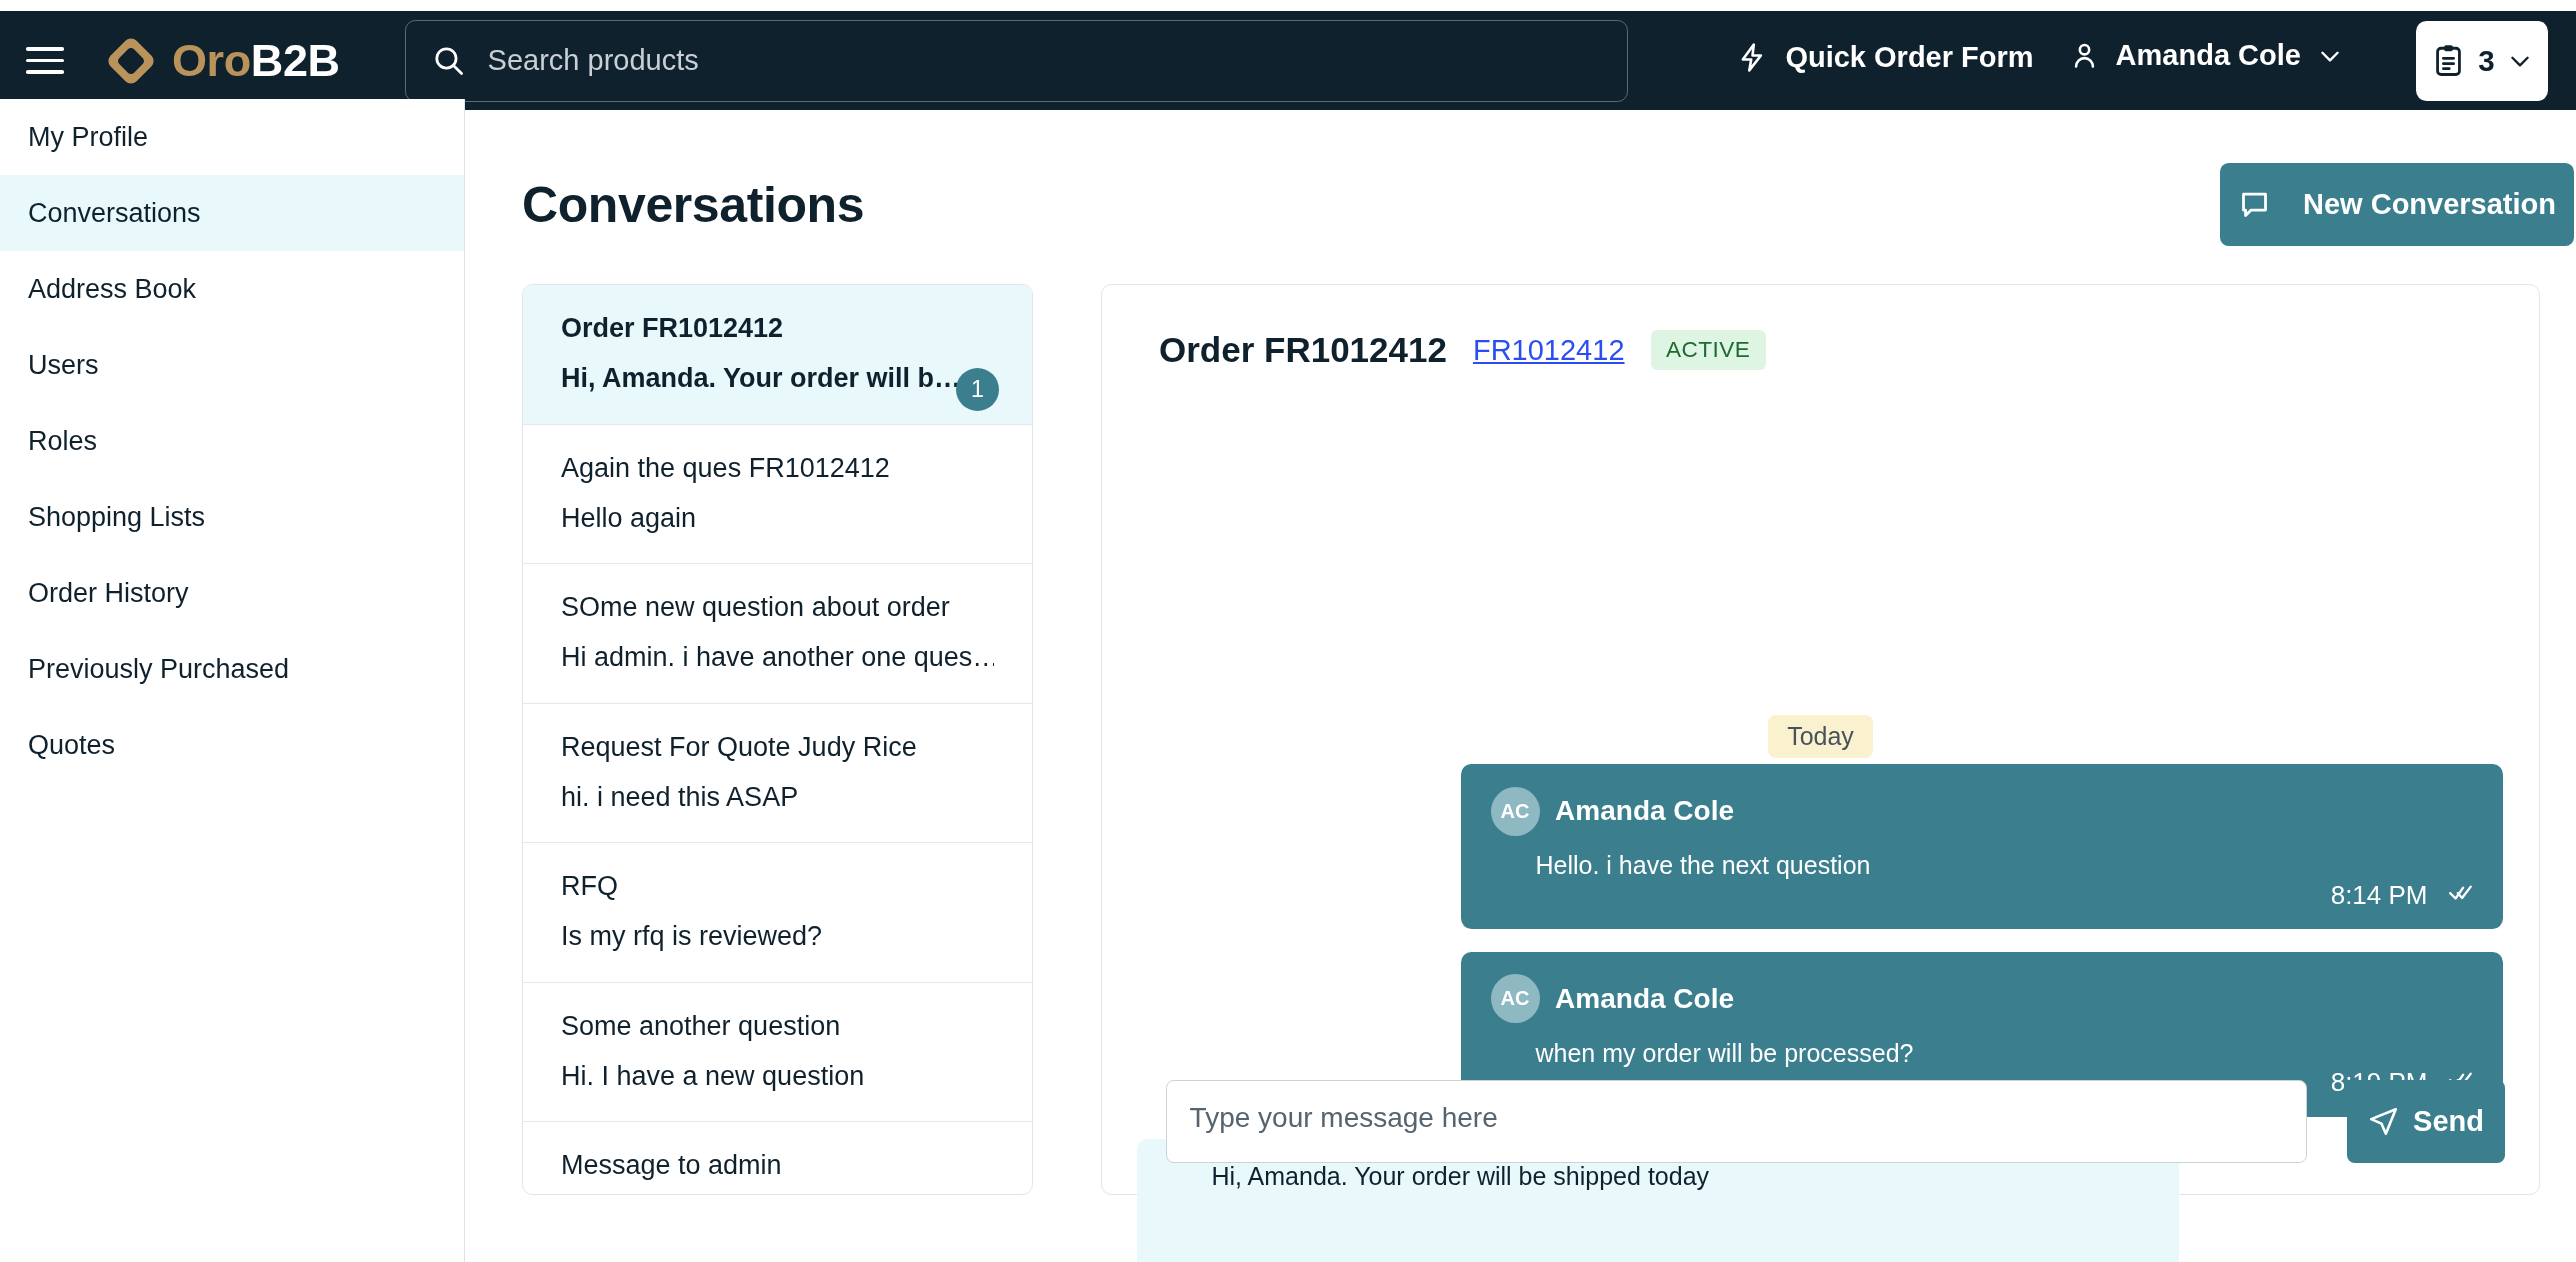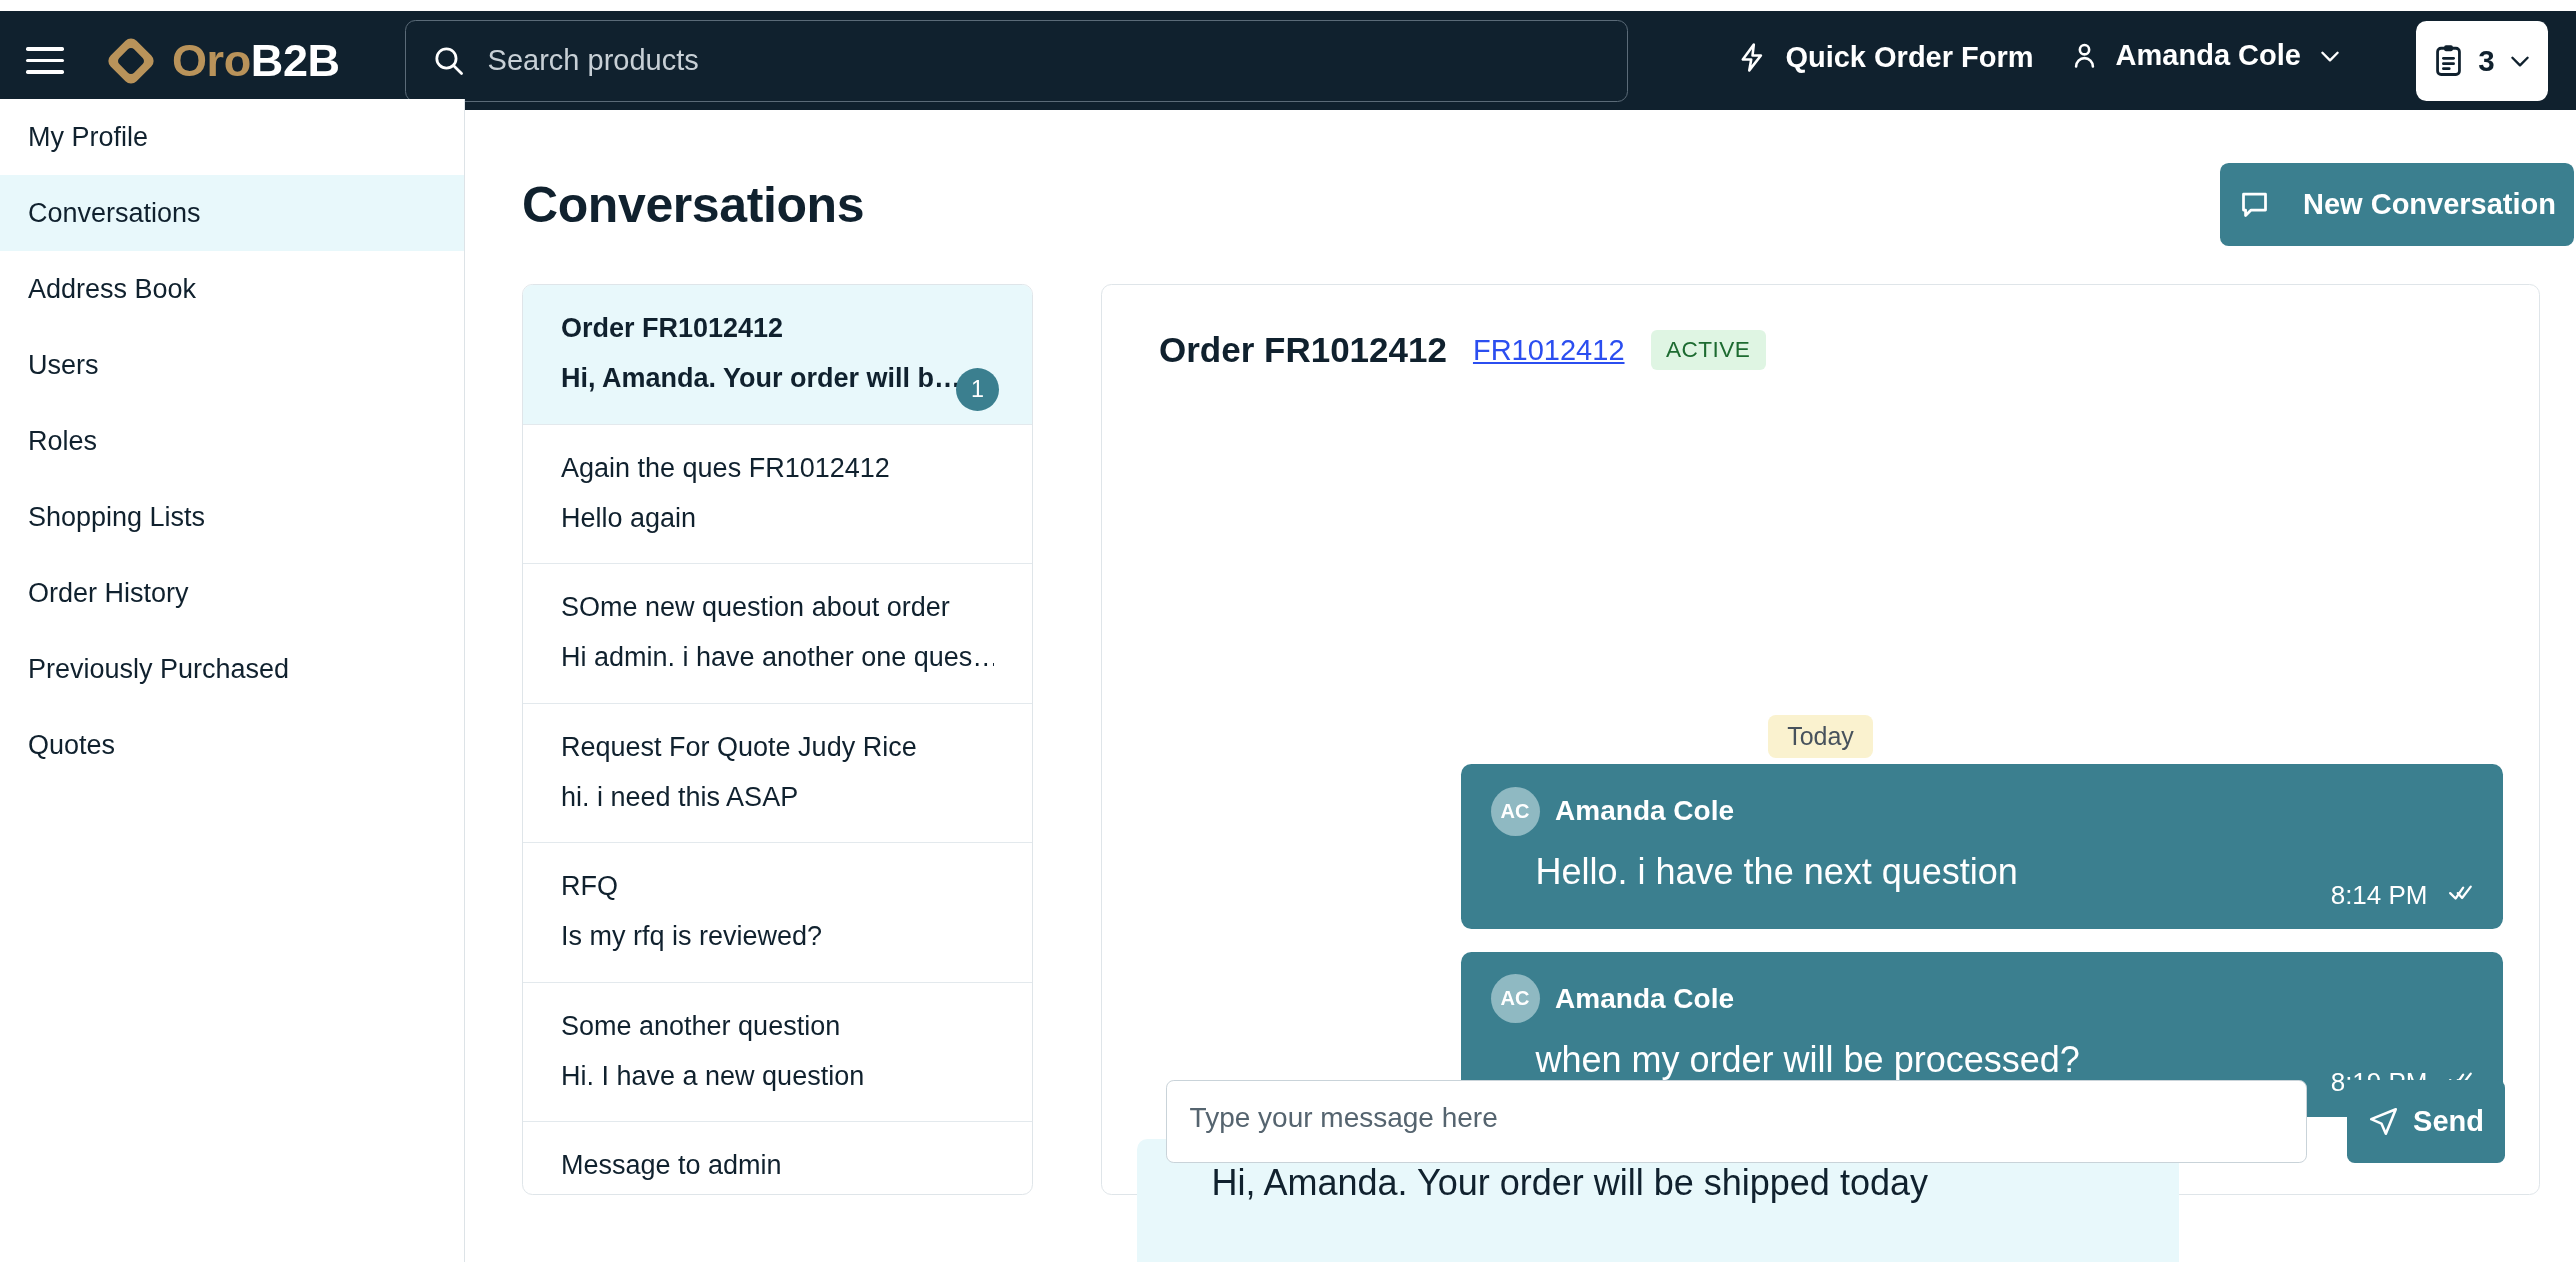--- a/index.html
+++ b/index.html
@@ -151,21 +151,21 @@
   .avatar {
     width: 49px; height: 49px; border-radius: 50%;
     display: flex; align-items: center; justify-content: center;
     font-size: 20px; font-weight: 700; flex: none;
   }
   .avatar.out { background: #8fb9c2; color: #ffffff; }
   .avatar.in  { background: transparent; color: #4c5a66; }
   .msg-author { font-size: 28px; font-weight: 700; }
   .bubble.out .msg-author { color: #ffffff; }
   .bubble.in  .msg-author { color: #10212e; }
-  .msg-text { font-size: 36px; padding-left: 45px; }
+  .msg-text { font-size: 25px; padding-left: 45px; }
   .bubble.out .msg-text { color: #ffffff; }
   .bubble.in  .msg-text { color: #10212e; }
   .msg-meta {
     position: absolute; right: 29.5px; bottom: 17.4px;
     display: flex; align-items: center; gap: 20px;
     font-size: 26px;
   }
   .bubble.out .msg-meta { color: #ffffff; }
   .bubble.in  .msg-meta { color: #b4c2c9; }
 

